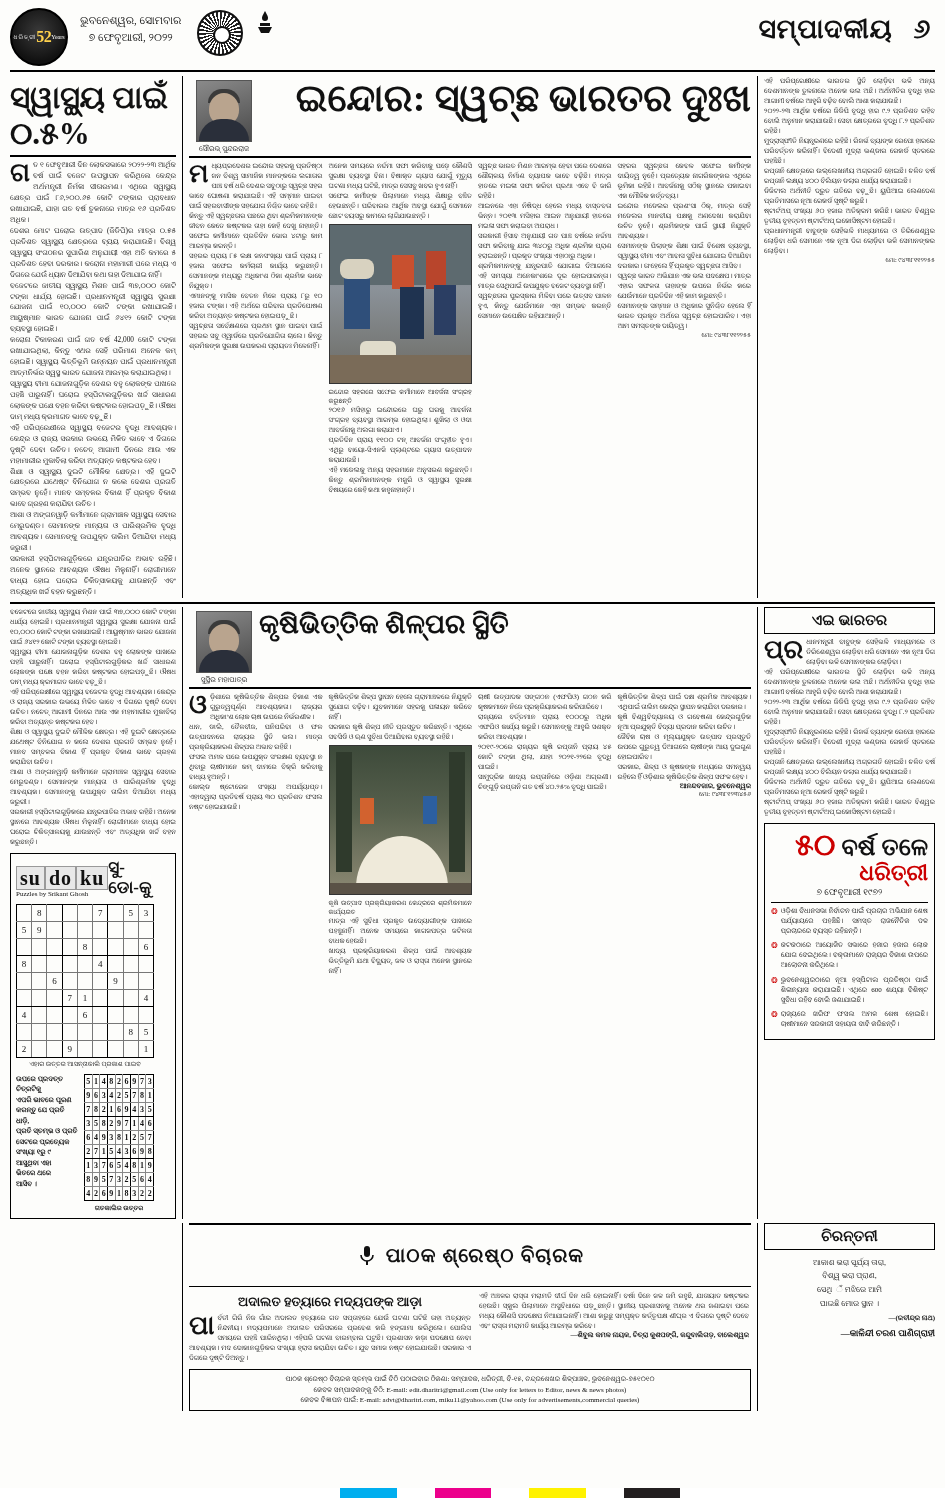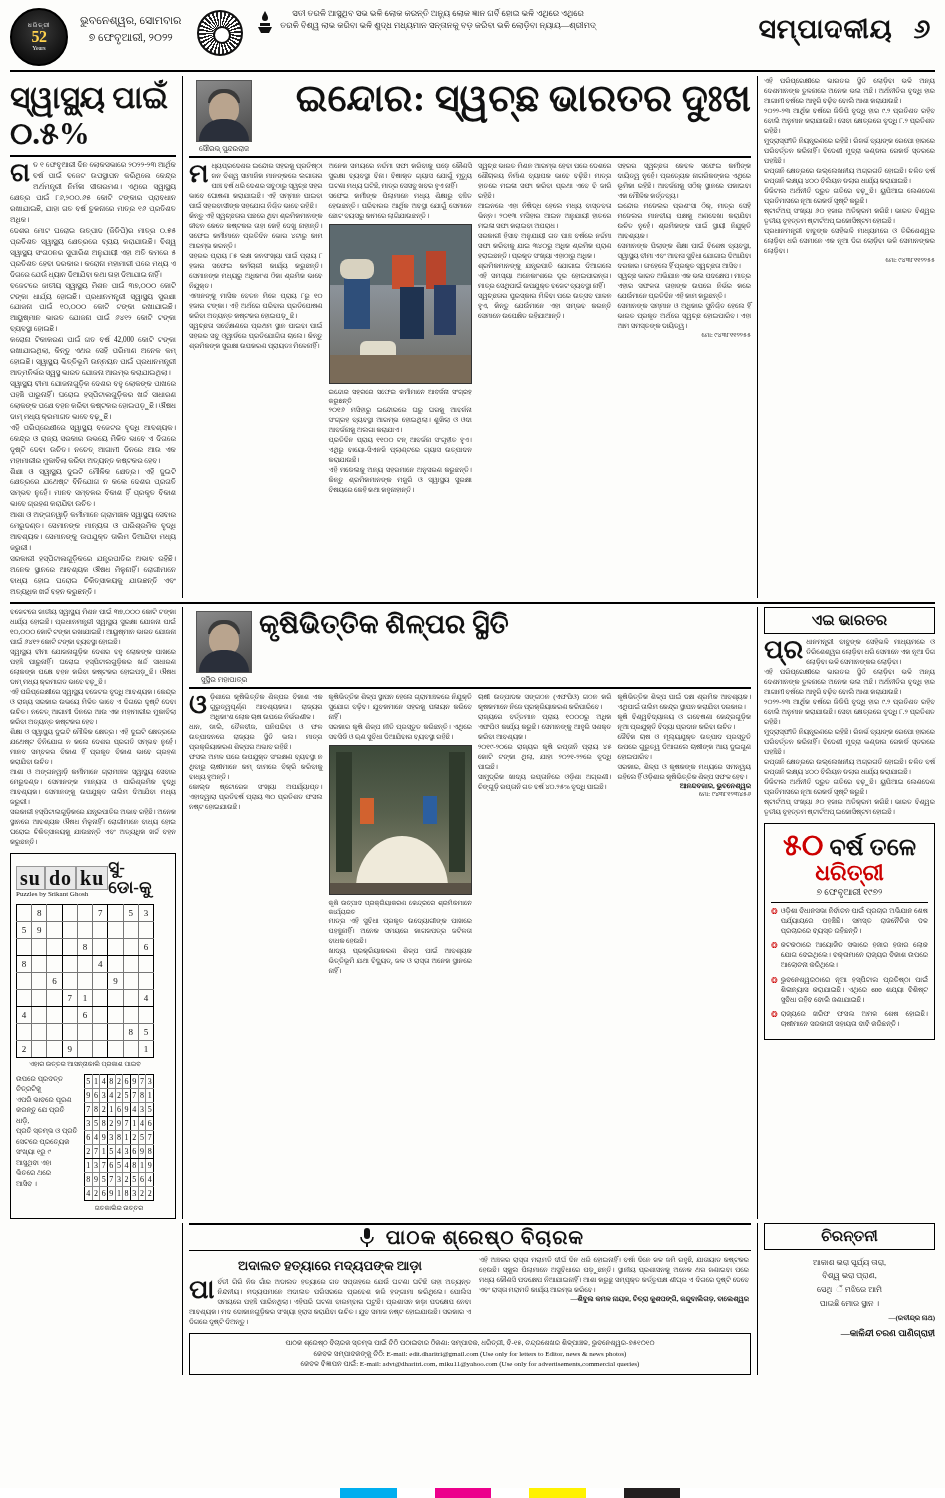--- a/index.html
+++ b/index.html
@@ -12,21 +12,21 @@
     position: relative;
     overflow: hidden;
   }
   .page { width:945px; height:1498px; padding: 6px 10px 0 10px; position:relative; }
 
   
   .masthead { display:flex; align-items:flex-start; border-bottom:2px solid #000; padding-bottom:4px; }
   .logo-badge {
     width:58px; height:58px; border-radius:50%;
     background: radial-gradient(circle at 50% 40%, #3a3a3a 0%, #111 70%);
-    color:#fff; display:flex; flex-direction:column; align-items:center; justify-content:center;
+    color:#fff; display:flex; flex-direction:row; align-items:center; justify-content:center;
     font-size:7px; line-height:1.05; flex:0 0 auto; margin-top:2px;
     border:2px solid #000;
   }
   .logo-badge .yrs { font-size:16px; font-weight:bold; color:#ffd24d; letter-spacing:-0.5px; }
   .logo-badge .yrs-lbl { font-size:6px; color:#fff; }
   .logo-badge .top-lbl { font-size:6px; letter-spacing:1px; }
   .dateline { padding:6px 10px 0 12px; font-size:11px; line-height:1.5; text-align:center; flex:0 0 auto; }
   .dateline div { white-space:nowrap; }
   .wheel { width:46px; height:46px; border-radius:50%; border:2px solid #111; margin:4px 8px 0 6px; position:relative; flex:0 0 auto;
            background: repeating-conic-gradient(#222 0 6deg, #fff 6deg 12deg); }
@@ -88,29 +88,29 @@
   table.sudsol tr:nth-child(3n) td { border-bottom:1.2px solid #000; }
   table.sudsol tr:first-child td { border-top:1.2px solid #000; }
   table.sudsol td:nth-child(3n) { border-right:1.2px solid #000; }
   table.sudsol td:first-child { border-left:1.2px solid #000; }
 
   
   .box { border:1px solid #000; padding:4px 6px; }
   .box-title { font-size:15px; font-weight:bold; text-align:center; }
 
   .dharitri-ad { border:1px solid #000; padding:6px; }
-  .ad-big { font-size:24px; font-weight:bold; text-align:center; line-height:1; }
+  .ad-big { font-size:24px; font-weight:bold; text-align:right; line-height:1; }
   .ad-big .num { color:#c00; font-size:30px; }
   .ad-big .script { color:#c00; font-size:22px; }
   .ad-date { font-size:9px; text-align:center; margin:3px 0 4px 0; }
   .ad-item { font-size:7px; line-height:1.45; text-align:justify; display:flex; gap:3px; margin-bottom:4px; }
   .ad-bullet { color:#c00; flex:0 0 auto; font-size:8px; }
 
   
-  .readers-head { display:flex; align-items:center; justify-content:center; gap:8px; border-top:2px solid #000; border-bottom:1px solid #000; padding:1px 0; }
+  .readers-head { display:flex; align-items:center; justify-content:center; gap:8px; border-top:2px solid #000; border-bottom:1px solid #000; padding:19px 0; }
   .readers-title { font-size:20px; font-weight:bold; letter-spacing:1px; }
   .mic { width:22px;height:22px; }
   .letter-title { font-size:13px; font-weight:bold; text-align:center; margin:3px 0; }
   .sign { font-size:7px; text-align:right; font-weight:bold; }
   .contact-box { border:1px solid #000; font-size:7px; line-height:1.55; padding:4px 6px; text-align:center; }
   .poem { font-size:8px; line-height:1.7; text-align:center; }
 
   
   .colorbars { position:absolute; left:0; bottom:0; width:945px; height:10px; display:flex; }
   .colorbars div { height:10px; }
@@ -131,24 +131,20 @@
       <div>୭ ଫେବୃଆରୀ, ୨୦୨୨</div>
     </div>
     <div class="wheel"></div>
     <div class="sanskrit">
       <div class="row">
         <svg class="lamp" viewBox="0 0 20 26">
           <path d="M10 1 C8 5 7 6 7 8 a3 3 0 0 0 6 0 c0-2-1-3-3-7z" fill="#111"></path>
           <rect x="5" y="13" width="10" height="3" fill="#111"></rect>
           <path d="M3 17 h14 l-3 6 H6z" fill="#111"></path>
         </svg>
-        <div>
-          <div>ସତୀ ତରଳି ଆସୁଥିବ ସଭ ଭଳି ଲୋକ କରନ୍ତି ଅନ୍ୟୁ ଲୋକ ଜ୍ଞାନ ଗର୍ବି ହୋଇ ଭଳି ଏଥିରେ ଏଥିରେ</div>
-          <div>ତରଳି ବିଶ୍ୱ ଲାଭ କରିବା ଭଳି ଶୁଦ୍ଧ ମଧ୍ୟମାନ ସନ୍ତାନକୁ ବଡ଼ କରିବା ଭଳି ଲୋଡ଼ିବା ନ୍ୟାୟ—ଶ୍ରୀମଦ୍</div>
-        </div>
       </div>
     </div>
     <div class="section-title">
       <span>ସମ୍ପାଦକୀୟ</span>
       <span style="margin-left:14px">୬</span>
     </div>
   </div>
 
   <div class="main-grid" style="margin-top:4px;">
 
@@ -363,21 +359,21 @@
                 <td>9</td>
                 <td></td>
                 <td></td>
                 <td></td>
                 <td></td>
                 <td>1</td>
               </tr>
         </tbody>
           </table>
         <div class="sud-note">ଏହାର ଉତ୍ତର ଆସନ୍ତାକାଲି ପ୍ରକାଶ ପାଇବ</div>
-        <div style="display:flex; gap:6px; margin-top:6px;">
+        <div style="display:flex; gap:6px; margin-top:6px;font-weight:bold;">
           <div class="sud-rules" style="width:62px;">
             <div>ଉପରେ ପ୍ରଦତ୍ତ ଚିତ୍ରଟିକୁ</div>
             <div>ଏପରି ଭାବରେ ପୂରଣ</div>
             <div>କରନ୍ତୁ ଯେ ପ୍ରତି ଧାଡ଼ି,</div>
             <div>ପ୍ରତି ସ୍ତମ୍ଭ ଓ ପ୍ରତି</div>
             <div>ସେଟରେ ପ୍ରତ୍ୟେକ</div>
             <div>ସଂଖ୍ୟା ୧ରୁ ୯</div>
             <div>ଆସୁଥିବା ଏହା</div>
             <div>ଭିତରେ ଥରେ</div>
             <div>ଆସିବ ।</div>

